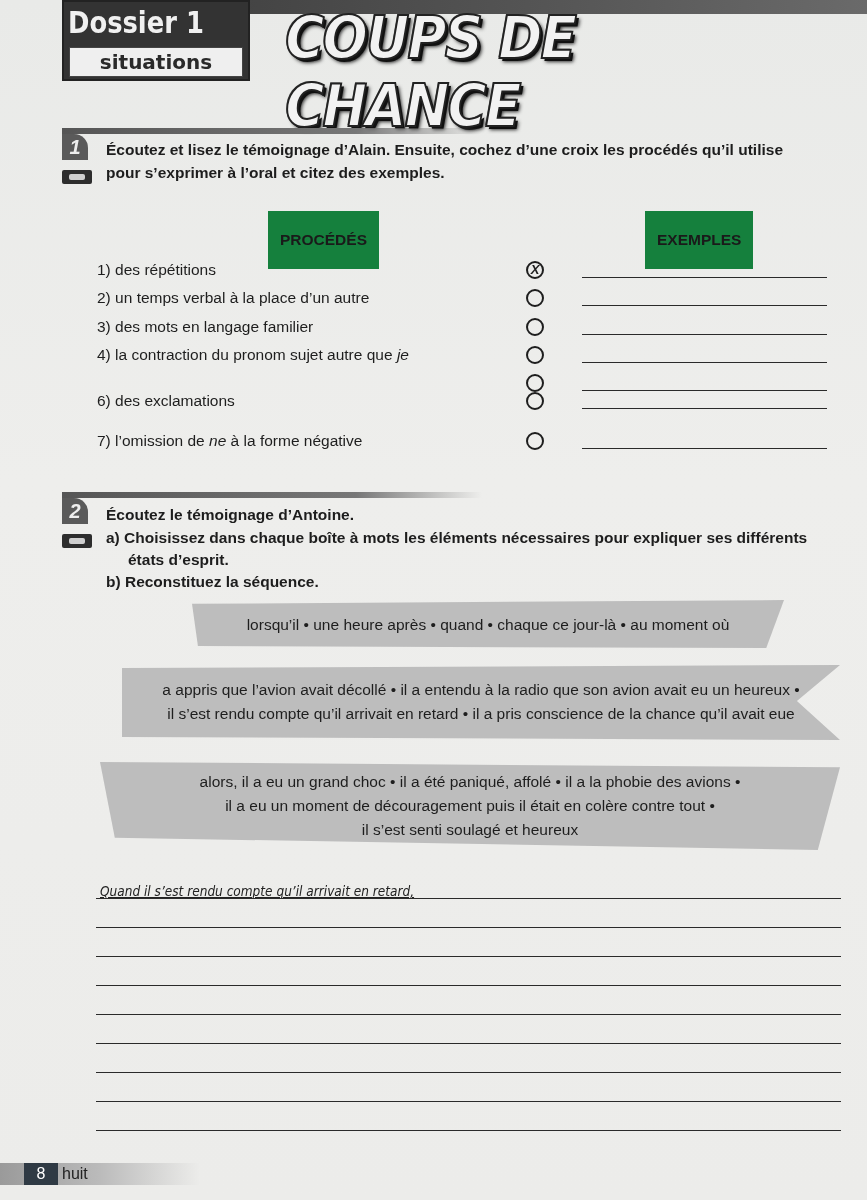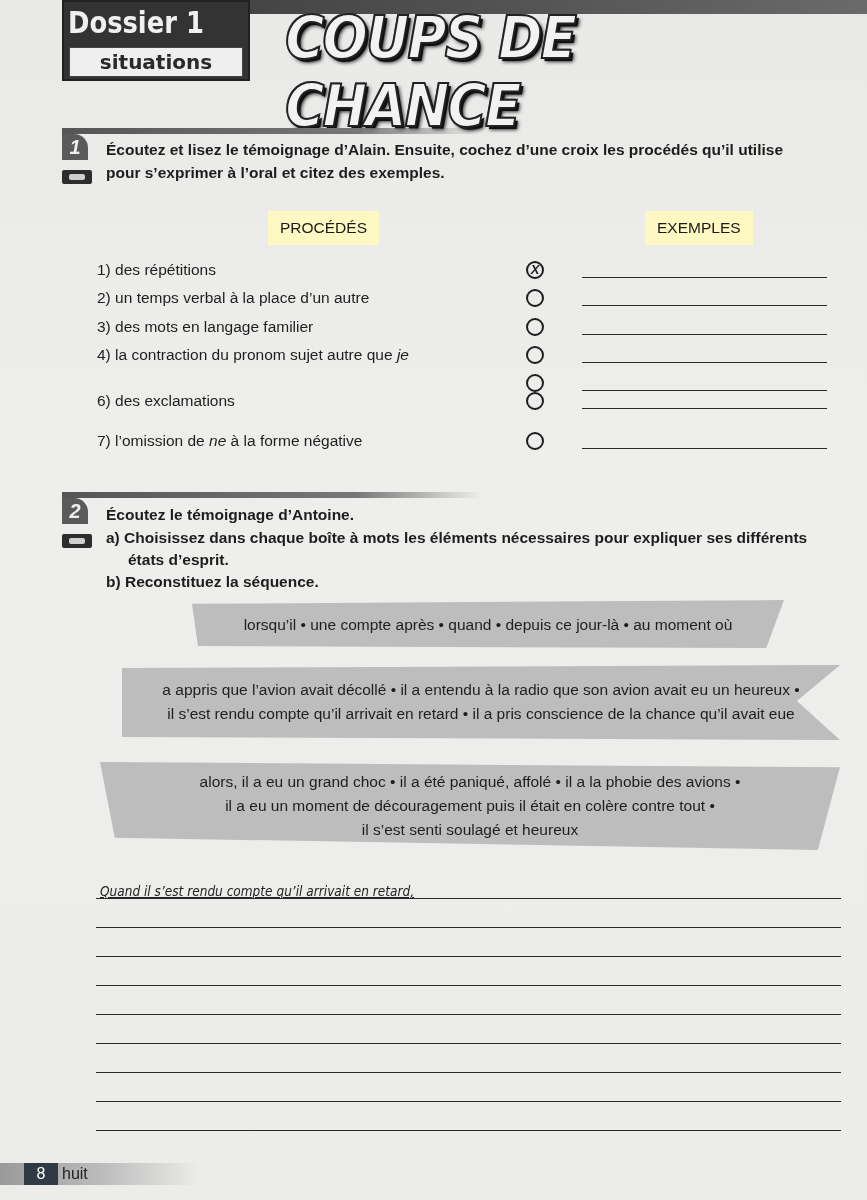--- a/index.html
+++ b/index.html
@@ -60,22 +60,22 @@
     }
     .cassette::after {
       content: ""; position: absolute; left: 7px; top: 4px; width: 16px; height: 6px;
       background: #cfcfcf; border-radius: 2px;
     }
     .ex-text {
       position: absolute; left: 106px; font-weight: bold; font-size: 15.5px;
       line-height: 23px; color: #1d1d1d;
     }
     .col-header {
-      position: absolute; background: #fef9c3; font-weight: normal; font-size: 15.5px;
-      padding: 8px 12px; color: #1a1a1a;
+      position: absolute; background: #15803d; font-weight: bold; font-size: 15.5px;
+      padding: 20px 12px; color: #1a1a1a;
     }
     .item-row {
       position: absolute; left: 97px; height: 28px; width: 740px;
     }
     .item-label {
       position: absolute; left: 0; top: 4px; font-size: 15.5px; color: #1e1e1e; white-space: nowrap;
     }
     .item-label i { font-style: italic; }
     .check-circle {
       position: absolute; left: 429px; top: 4px; width: 18px; height: 18px;
@@ -170,21 +170,21 @@
 
 <div class="ex-bar" style="top:492px; width:420px;"></div>
 <div class="ex-num" style="left:62px; top:498px;">2</div>
 <div class="cassette" style="left:62px; top:534px;"></div>
 <div class="ex-text" style="top:503px;">Écoutez le témoignage d’Antoine.</div>
 <div class="ex-text" style="top:526px;">a) Choisissez dans chaque boîte à mots les éléments nécessaires pour expliquer ses différents</div>
 <div class="ex-text" style="top:548px; left:128px;">états d’esprit.</div>
 <div class="ex-text" style="top:570px;">b) Reconstituez la séquence.</div>
 
 <div class="word-box" style="left:192px; top:600px; width:592px; height:48px; padding-top:13px; clip-path: polygon(0 8%, 100% 0, 97% 100%, 1% 96%);">
-  <div>lorsqu’il • une compte après •  quand • depuis ce jour-là • au moment où</div>
+  <div>lorsqu’il • une heure après •  quand • chaque ce jour-là • au moment où</div>
 </div>
 
 <div class="word-box" style="left:122px; top:665px; width:718px; height:75px; padding-top:13px; clip-path: polygon(0 4%, 100% 0, 94% 48%, 100% 100%, 0 96%);">
   <div>a appris que l’avion avait décollé • il a entendu à la radio que son avion avait eu un heureux •</div>
   <div>il s’est rendu compte qu’il arrivait en retard •  il a pris conscience de la chance qu’il avait eue</div>
 </div>
 
 <div class="word-box" style="left:100px; top:762px; width:740px; height:88px; padding-top:8px; clip-path: polygon(0 0, 100% 6%, 97% 100%, 2% 86%);">
   <div>alors, il a eu un grand choc • il a été paniqué, affolé •  il a la phobie des avions •</div>
   <div>il a eu un moment de découragement puis il était en colère contre tout •</div>

